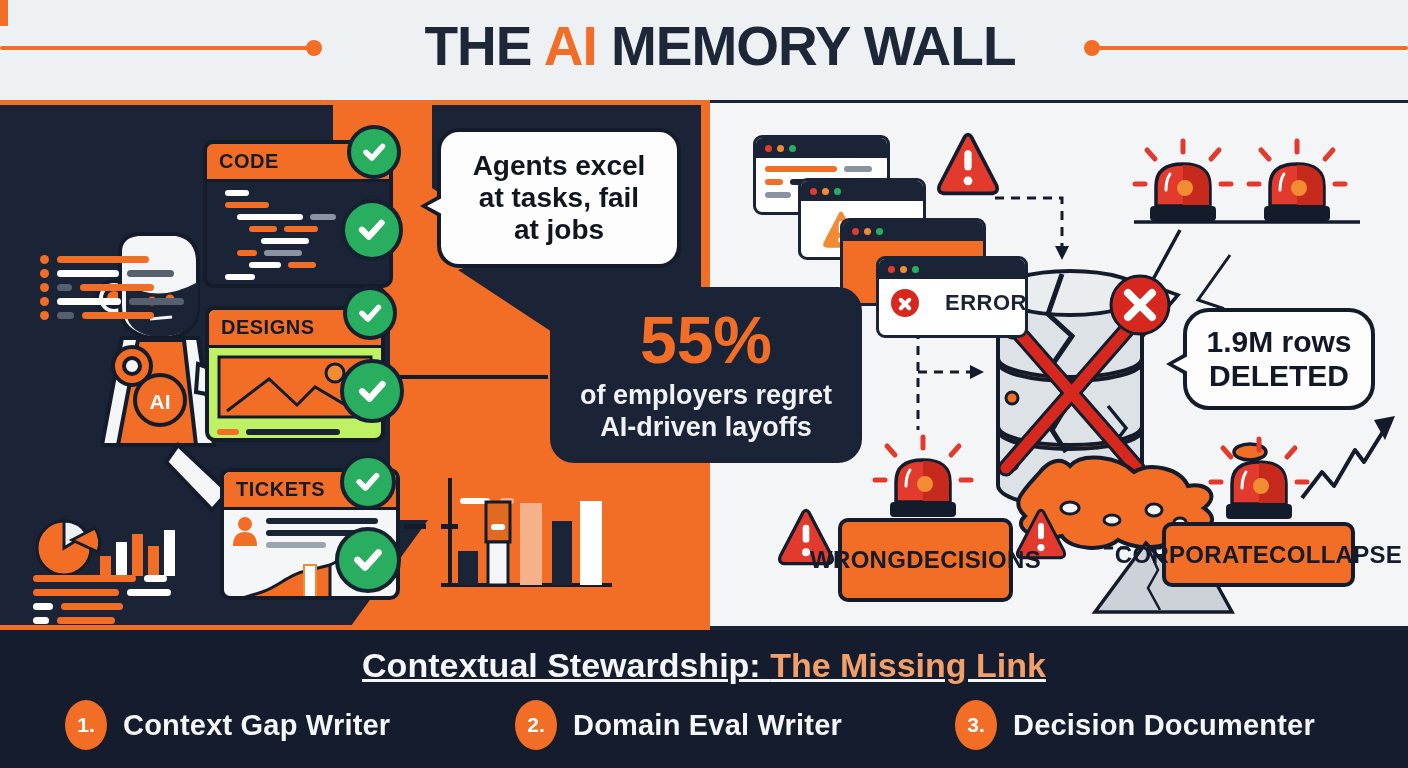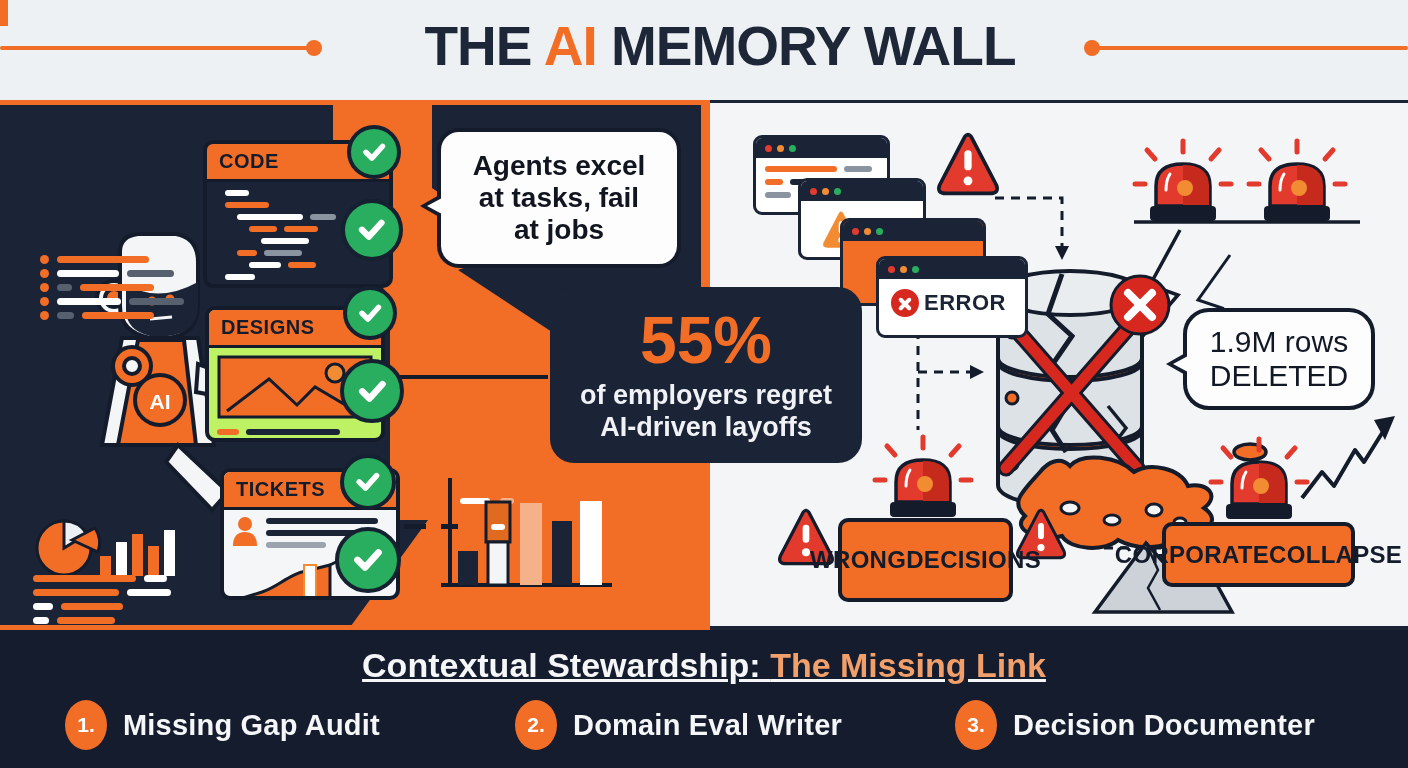--- a/index.html
+++ b/index.html
@@ -36,37 +36,37 @@
   .check svg{width:62%;height:62%;}
 
   
   .bubble{position:absolute;background:#fdfdfd;border:4px solid #141c2c;border-radius:22px;z-index:10;
           display:flex;flex-direction:column;align-items:center;justify-content:center;text-align:center;box-sizing:border-box;}
   .bubble::before{content:"";position:absolute;left:-21px;top:var(--tail-top,60px);width:0;height:0;
           border-style:solid;border-width:12px 21px 12px 0;border-color:transparent #141c2c transparent transparent;}
   .bubble::after{content:"";position:absolute;left:-14px;top:calc(var(--tail-top,60px) + 4px);width:0;height:0;
           border-style:solid;border-width:8px 15px 8px 0;border-color:transparent #fdfdfd transparent transparent;}
   .agents-bubble{font-size:28px;font-weight:800;color:#10151f;line-height:1.15;}
-  .deleted-bubble{font-size:30px;font-weight:400;color:#121826;line-height:1.12;border-radius:26px;}
+  .deleted-bubble{font-size:30px;font-weight:700;color:#121826;line-height:1.12;border-radius:26px;}
 
   
   .stat-box{position:absolute;left:550px;top:287px;width:312px;height:176px;background:#1b2336;border-radius:24px;
             z-index:10;display:flex;flex-direction:column;align-items:center;justify-content:center;text-align:center;}
   .stat-value{font-size:66px;font-weight:800;color:#f26d26;line-height:1;margin-bottom:6px;}
   .stat-caption{font-size:27px;font-weight:700;color:#f0f2f5;line-height:1.2;}
 
   
   .bw{position:absolute;border:3px solid #1b2336;border-radius:9px;background:#fff;overflow:hidden;box-sizing:border-box;}
   .bw-h{height:20px;background:#1b2336;display:flex;align-items:center;gap:5px;padding-left:9px;}
   .wdot{width:7px;height:7px;border-radius:50%;flex:none;}
   .bw-body{padding:8px 9px;display:flex;flex-direction:column;gap:7px;}
   .brow{display:flex;gap:7px;align-items:center;}
   .b6{height:6px;border-radius:3px;flex:none;}
 
-  .err-row{display:flex;align-items:center;gap:5px;padding:10px 0 0 12px;}
+  .err-row{display:flex;align-items:center;gap:26px;padding:10px 0 0 12px;}
   .xmark{position:relative;width:28px;height:28px;border-radius:50%;background:#d7281f;flex:none;}
   .xmark::before,.xmark::after{content:"";position:absolute;left:6px;right:6px;top:12.5px;height:4px;border-radius:2px;background:#fff;}
   .xmark::before{transform:rotate(45deg);}
   .xmark::after{transform:rotate(-45deg);}
   .err-label{font-size:22px;font-weight:800;color:#1b2336;letter-spacing:.5px;}
 
   
   .warn-box{position:absolute;background:#f26d26;border:4px solid #141c2c;border-radius:10px;z-index:6;
             display:flex;flex-direction:row;align-items:center;justify-content:center;text-align:center;
             font-size:24px;font-weight:800;color:#141c2c;line-height:1.08;letter-spacing:.3px;box-sizing:border-box;}
@@ -480,21 +480,21 @@
   <div class="warn-box" style="left:1162px;top:522px;width:193px;height:65px;">
     <div>CORPORATE</div>
     <div>COLLAPSE</div>
   </div>
 
   <div class="footer">
     <div class="footer-heading"><span>Contextual Stewardship: </span><span class="accent">The Missing Link</span></div>
   </div>
   <div class="f-item" style="left:65px;">
     <span class="f-num">1.</span>
-    <span class="f-label">Missing Gap Audit</span>
+    <span class="f-label">Context Gap Writer</span>
   </div>
   <div class="f-item" style="left:515px;">
     <span class="f-num">2.</span>
     <span class="f-label">Domain Eval Writer</span>
   </div>
   <div class="f-item" style="left:955px;">
     <span class="f-num">3.</span>
     <span class="f-label">Decision Documenter</span>
   </div>
 

